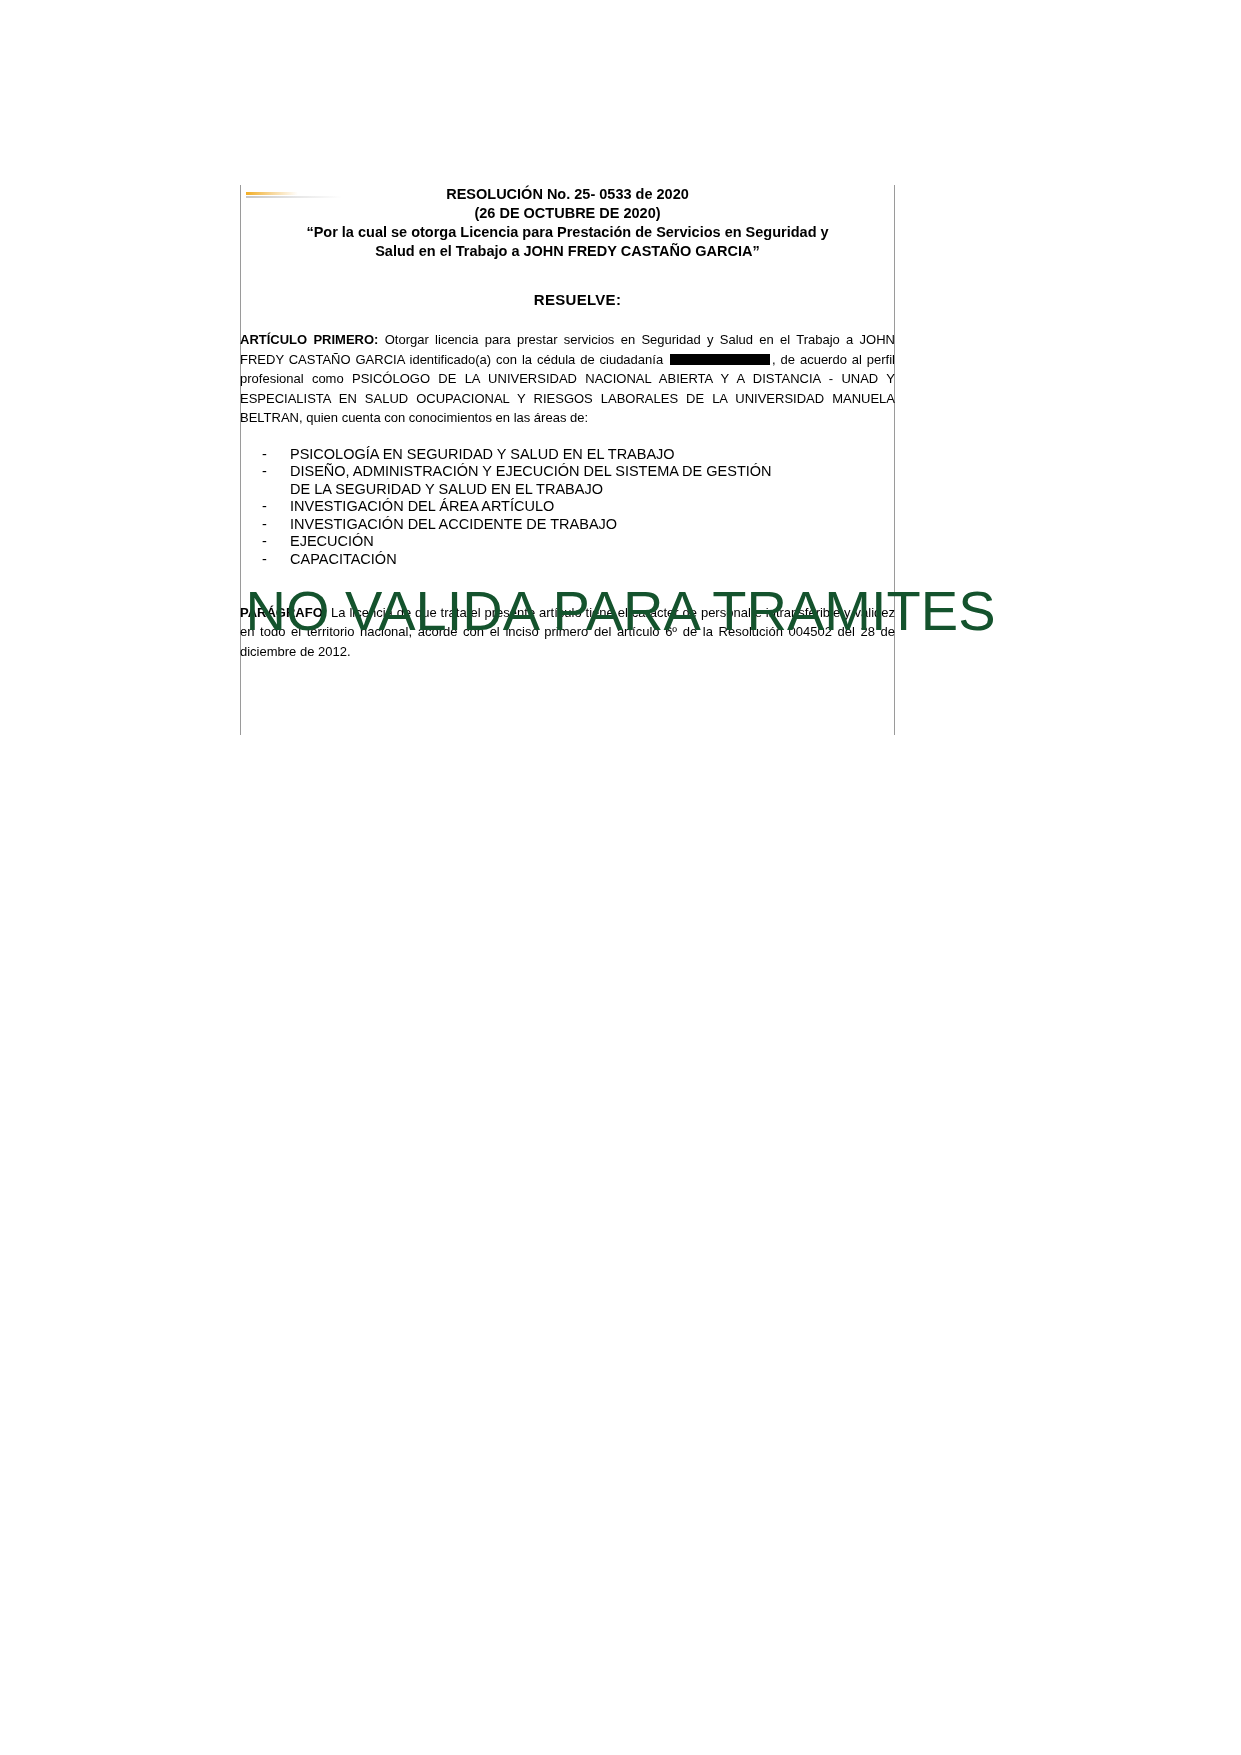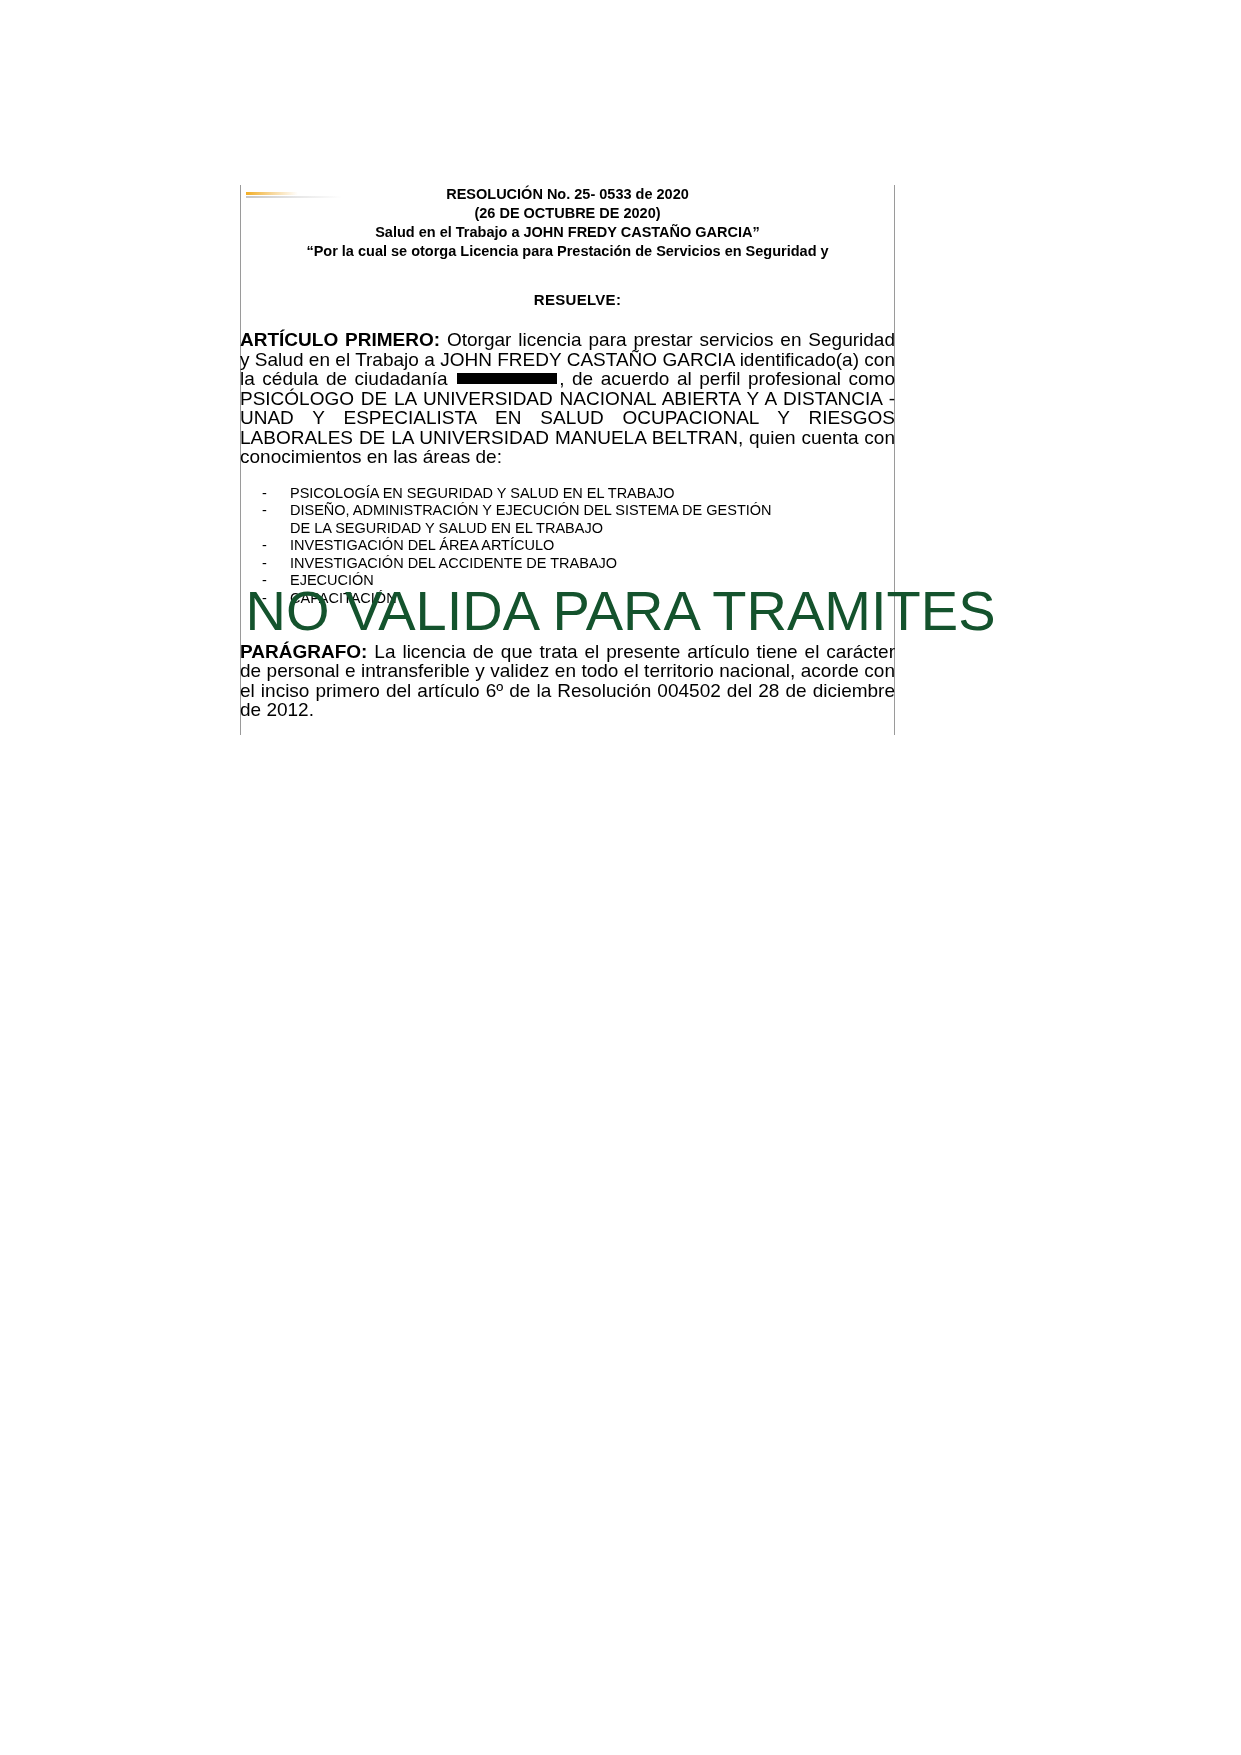--- a/index.html
+++ b/index.html
@@ -78,21 +78,21 @@
   .resuelve {
     text-align: center;
     font-weight: bold;
     font-size: 15px;
     letter-spacing: .3px;
     margin: 30px 0 0 0;
     padding-left: 20px;
   }
 
   p.para {
-    font-size: 19px;
+    font-size: 13px;
     line-height: 19.5px;
     text-align: justify;
     margin: 22px 0 0 0;
   }
   p.para.tight { margin-top: 34px; }
   .b { font-weight: bold; }
 
   
   .redacted {
     display: inline-block;
@@ -163,22 +163,22 @@
   <div id="scan-logo">
     <div class="bar1"></div>
     <div class="bar2"></div>
   </div>
 
   <div id="doc-body">
 
     <div>
       <p class="hdr">RESOLUCIÓN No. 25- 0533 de 2020</p>
       <p class="hdr">(26 DE OCTUBRE DE 2020)</p>
+      <p class="hdr quote">“Por la cual se otorga Licencia para Prestación de Servicios en Seguridad y</p>
       <p class="hdr quote">Salud en el Trabajo a JOHN FREDY CASTAÑO GARCIA”</p>
-      <p class="hdr quote">“Por la cual se otorga Licencia para Prestación de Servicios en Seguridad y</p>
     </div>
 
     <p class="resuelve">RESUELVE:</p>
 
     <p class="para">
       <span class="b">ARTÍCULO PRIMERO:</span>
       <span>Otorgar licencia para prestar servicios en Seguridad y Salud en el Trabajo a JOHN FREDY CASTAÑO GARCIA identificado(a) con la cédula de ciudadanía</span>
       <span class="redacted"></span><span>, de acuerdo al perfil profesional como PSICÓLOGO DE LA UNIVERSIDAD NACIONAL ABIERTA Y A DISTANCIA - UNAD Y ESPECIALISTA EN SALUD OCUPACIONAL Y RIESGOS LABORALES DE LA UNIVERSIDAD MANUELA BELTRAN, quien cuenta con conocimientos en las áreas de:</span>
     </p>
 

